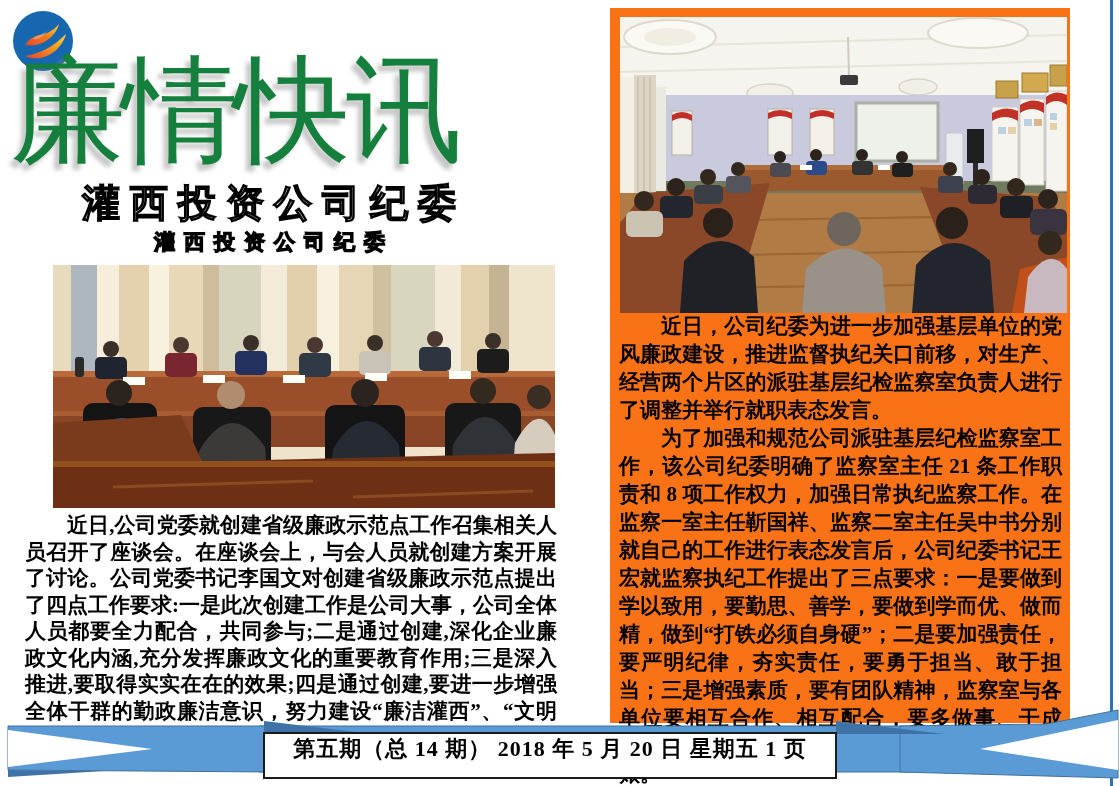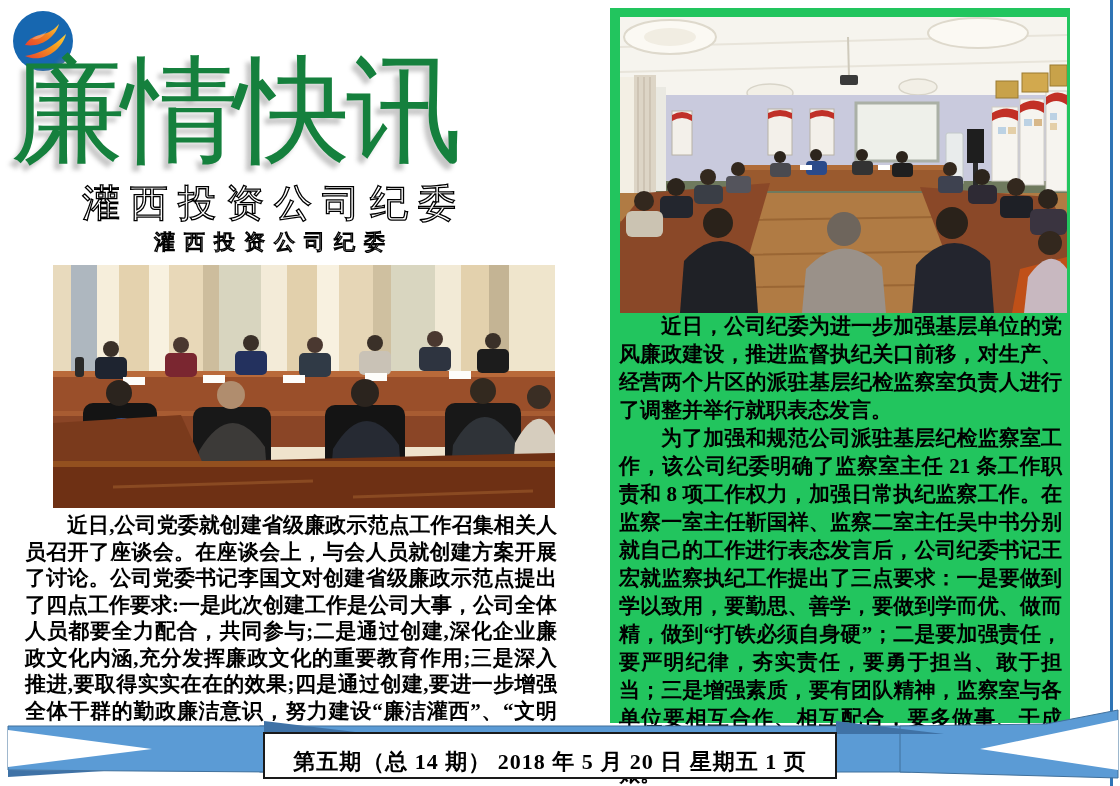--- a/index.html
+++ b/index.html
@@ -5,47 +5,47 @@
   html,body{margin:0;padding:0;background:#fff;}
   .page{position:relative;width:1120px;height:786px;background:#fff;overflow:hidden;
         font-family:"Liberation Serif","DejaVu Serif",serif;color:#000;}
 
   
   .logo{position:absolute;left:12px;top:10px;width:62px;height:62px;}
   .masthead{position:absolute;left:10px;top:42px;width:548px;text-align:left;
             font-weight:normal;color:#15803d;font-size:116px;line-height:138px;
             letter-spacing:-4px;white-space:nowrap;
             text-shadow:-5px 6px 4px rgba(130,130,130,0.45);}
-  .outline-text{font-weight:normal;color:#000;}
+  .outline-text{font-weight:bold;color:#000;}
   @supports (-webkit-text-stroke: 1px black){
     .outline-text{color:#fff;-webkit-text-stroke:1.3px #000;}
   }
   .subhead{position:absolute;left:0;top:178px;width:548px;text-align:center;
            font-size:38px;letter-spacing:10px;white-space:nowrap;}
   .dateline{position:absolute;left:0;top:228px;width:548px;text-align:center;
             font-size:21px;letter-spacing:9px;white-space:nowrap;}
   .left-photo{position:absolute;left:53px;top:265px;width:502px;height:243px;}
   .left-body{position:absolute;left:25px;top:512px;width:532px;font-size:21px;
              line-height:26.5px;font-weight:bold;text-align:justify;}
   .left-body p{margin:0;text-indent:2em;}
 
   
   .right-panel{position:absolute;left:610px;top:8px;width:460px;height:715px;
-               background:#22c55e;}
+               background:#f97316;}
   .right-photo{position:absolute;left:10px;top:9px;width:447px;height:296px;}
   .right-body{position:absolute;left:9px;top:304px;width:443px;font-size:21px;
               line-height:28px;font-weight:bold;text-align:justify;}
   .right-body p{margin:0;text-indent:2em;}
 
   
   .edge-line{position:absolute;left:1110px;top:0;width:3px;height:786px;background:#2e74b5;}
   .ribbon{position:absolute;left:0;top:690px;width:1120px;height:96px;}
   .issue-box{position:absolute;left:263px;top:732px;width:574px;height:47px;
              background:#fff;border:2px solid #1a1a1a;box-sizing:border-box;
-             display:flex;align-items:flex-end;justify-content:center;
+             display:flex;align-items:flex-start;justify-content:center;
              font-size:22px;font-weight:bold;letter-spacing:1px;white-space:nowrap;z-index:5;}
 </style>
 </head>
 <body>
 
 <div class="page">
 
   <div class="logo">
     <svg width="62" height="62" viewBox="0 0 62 62">
       <defs>

